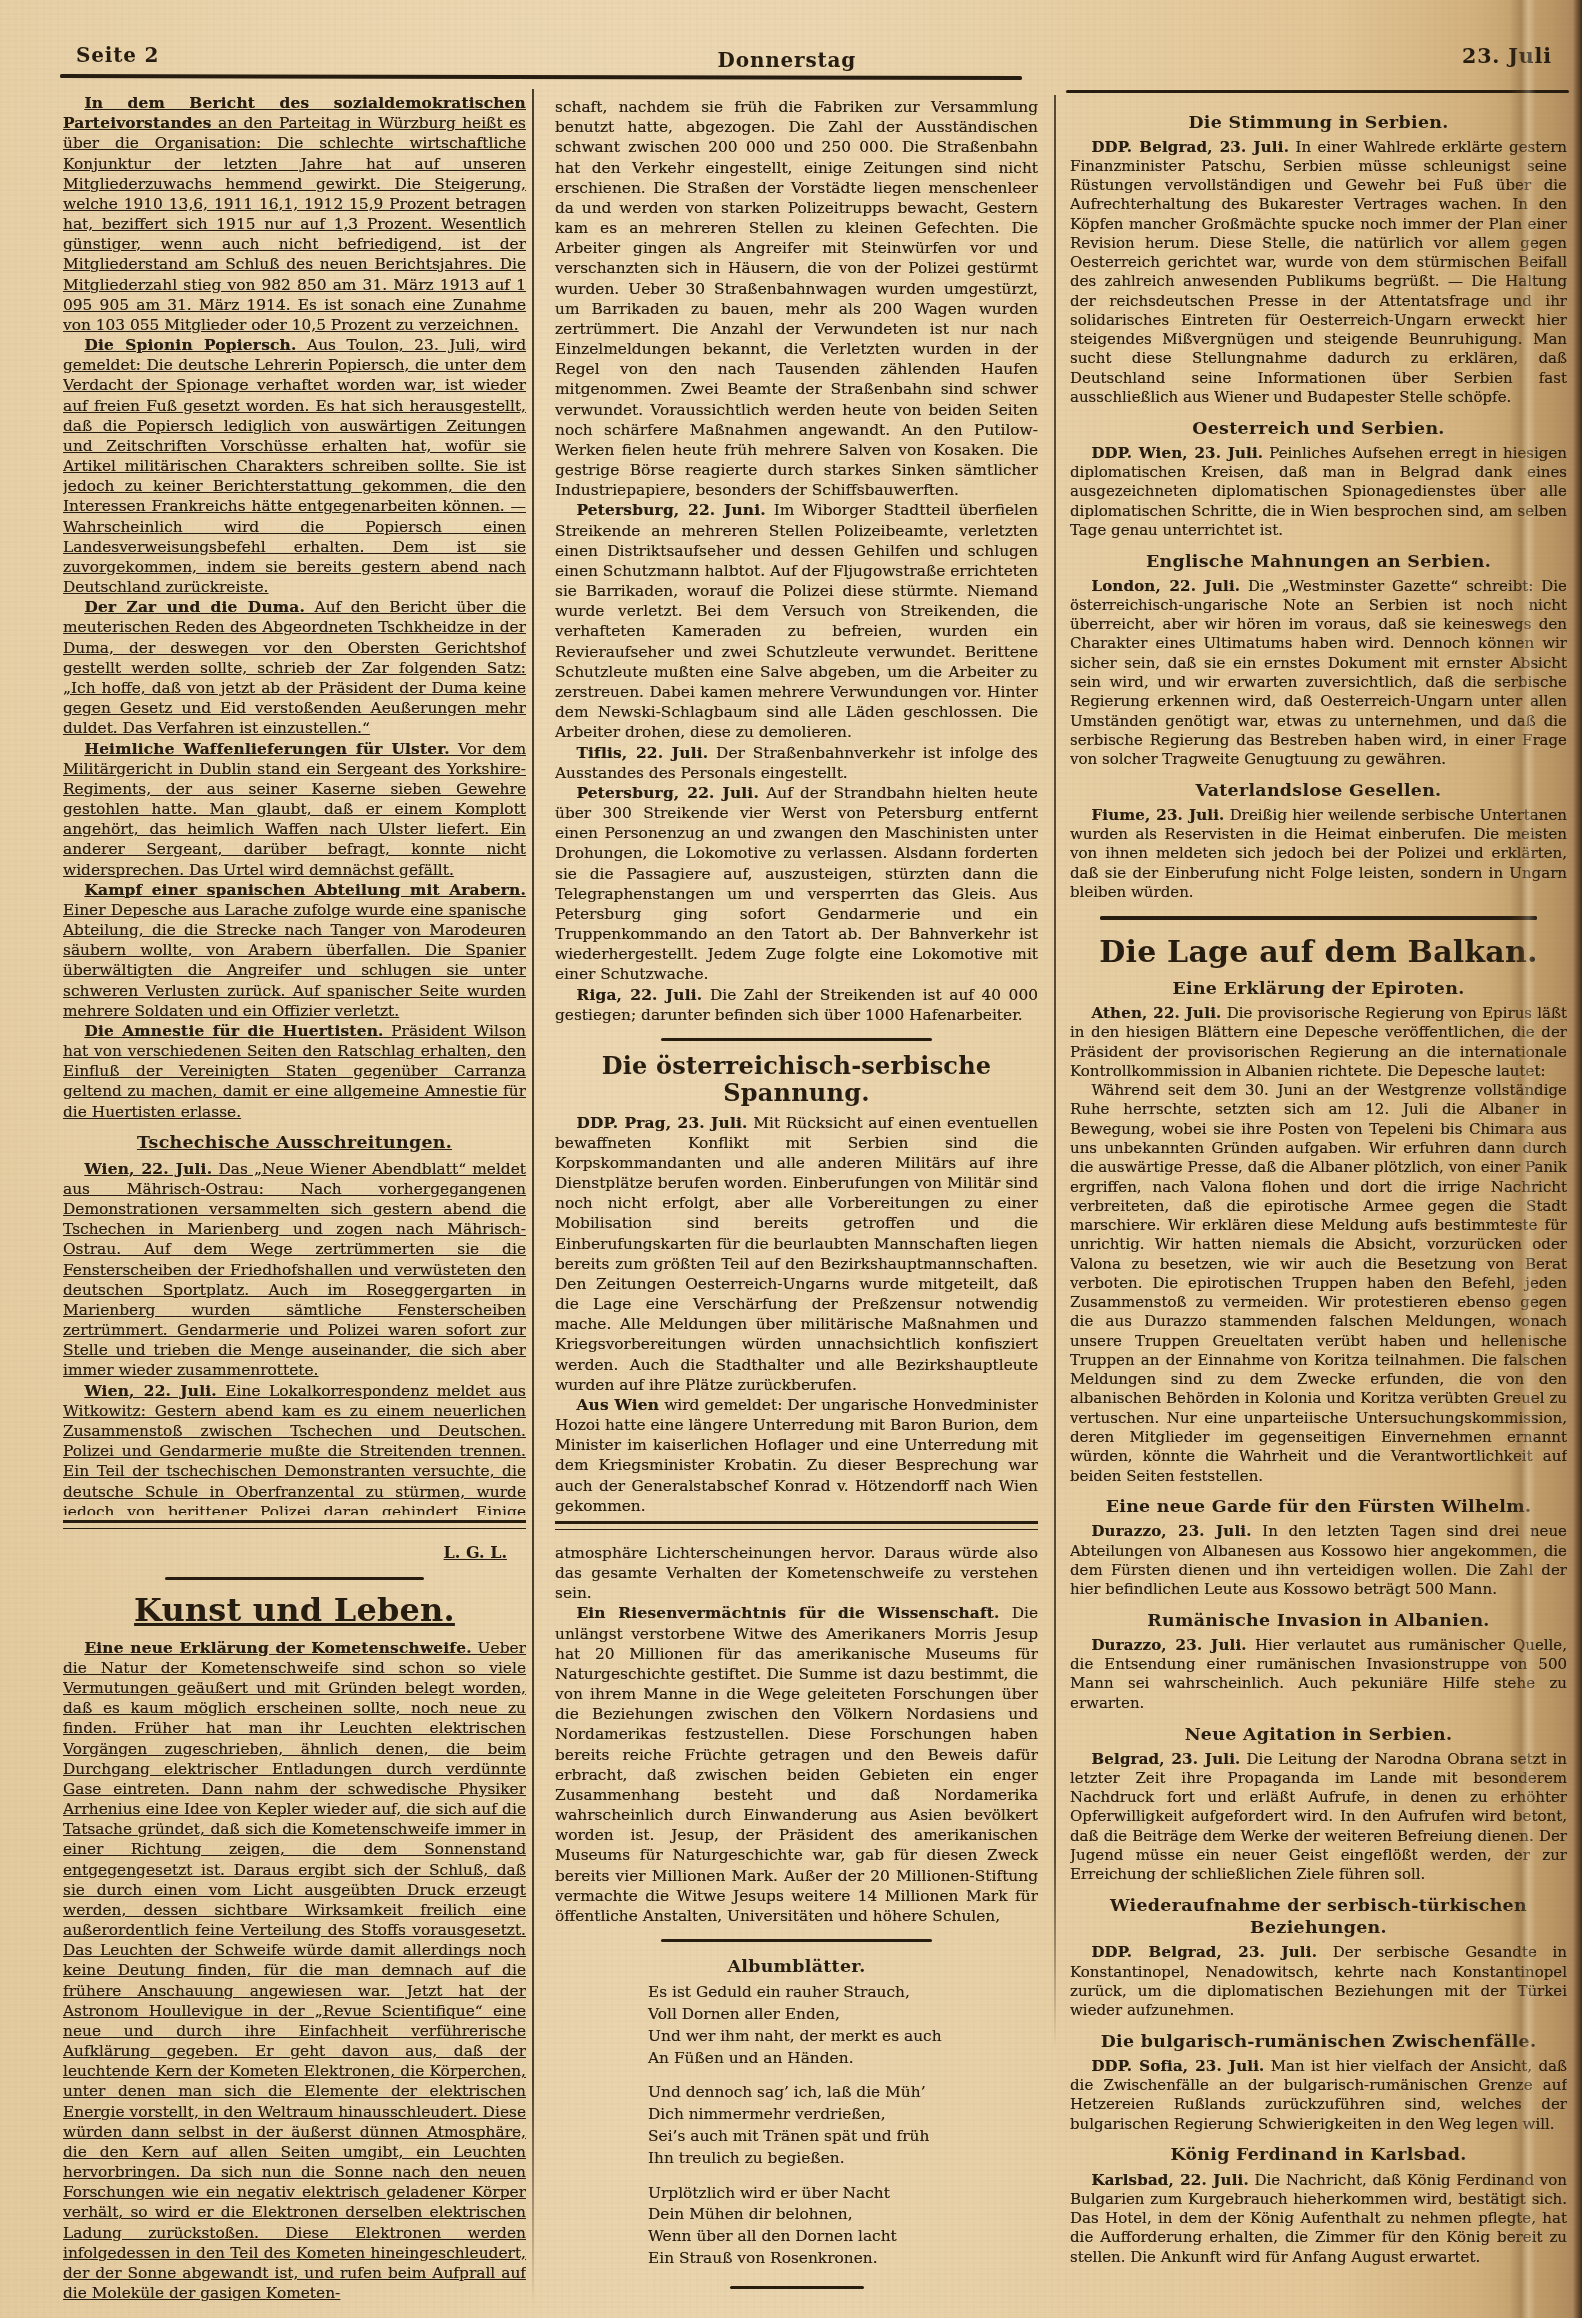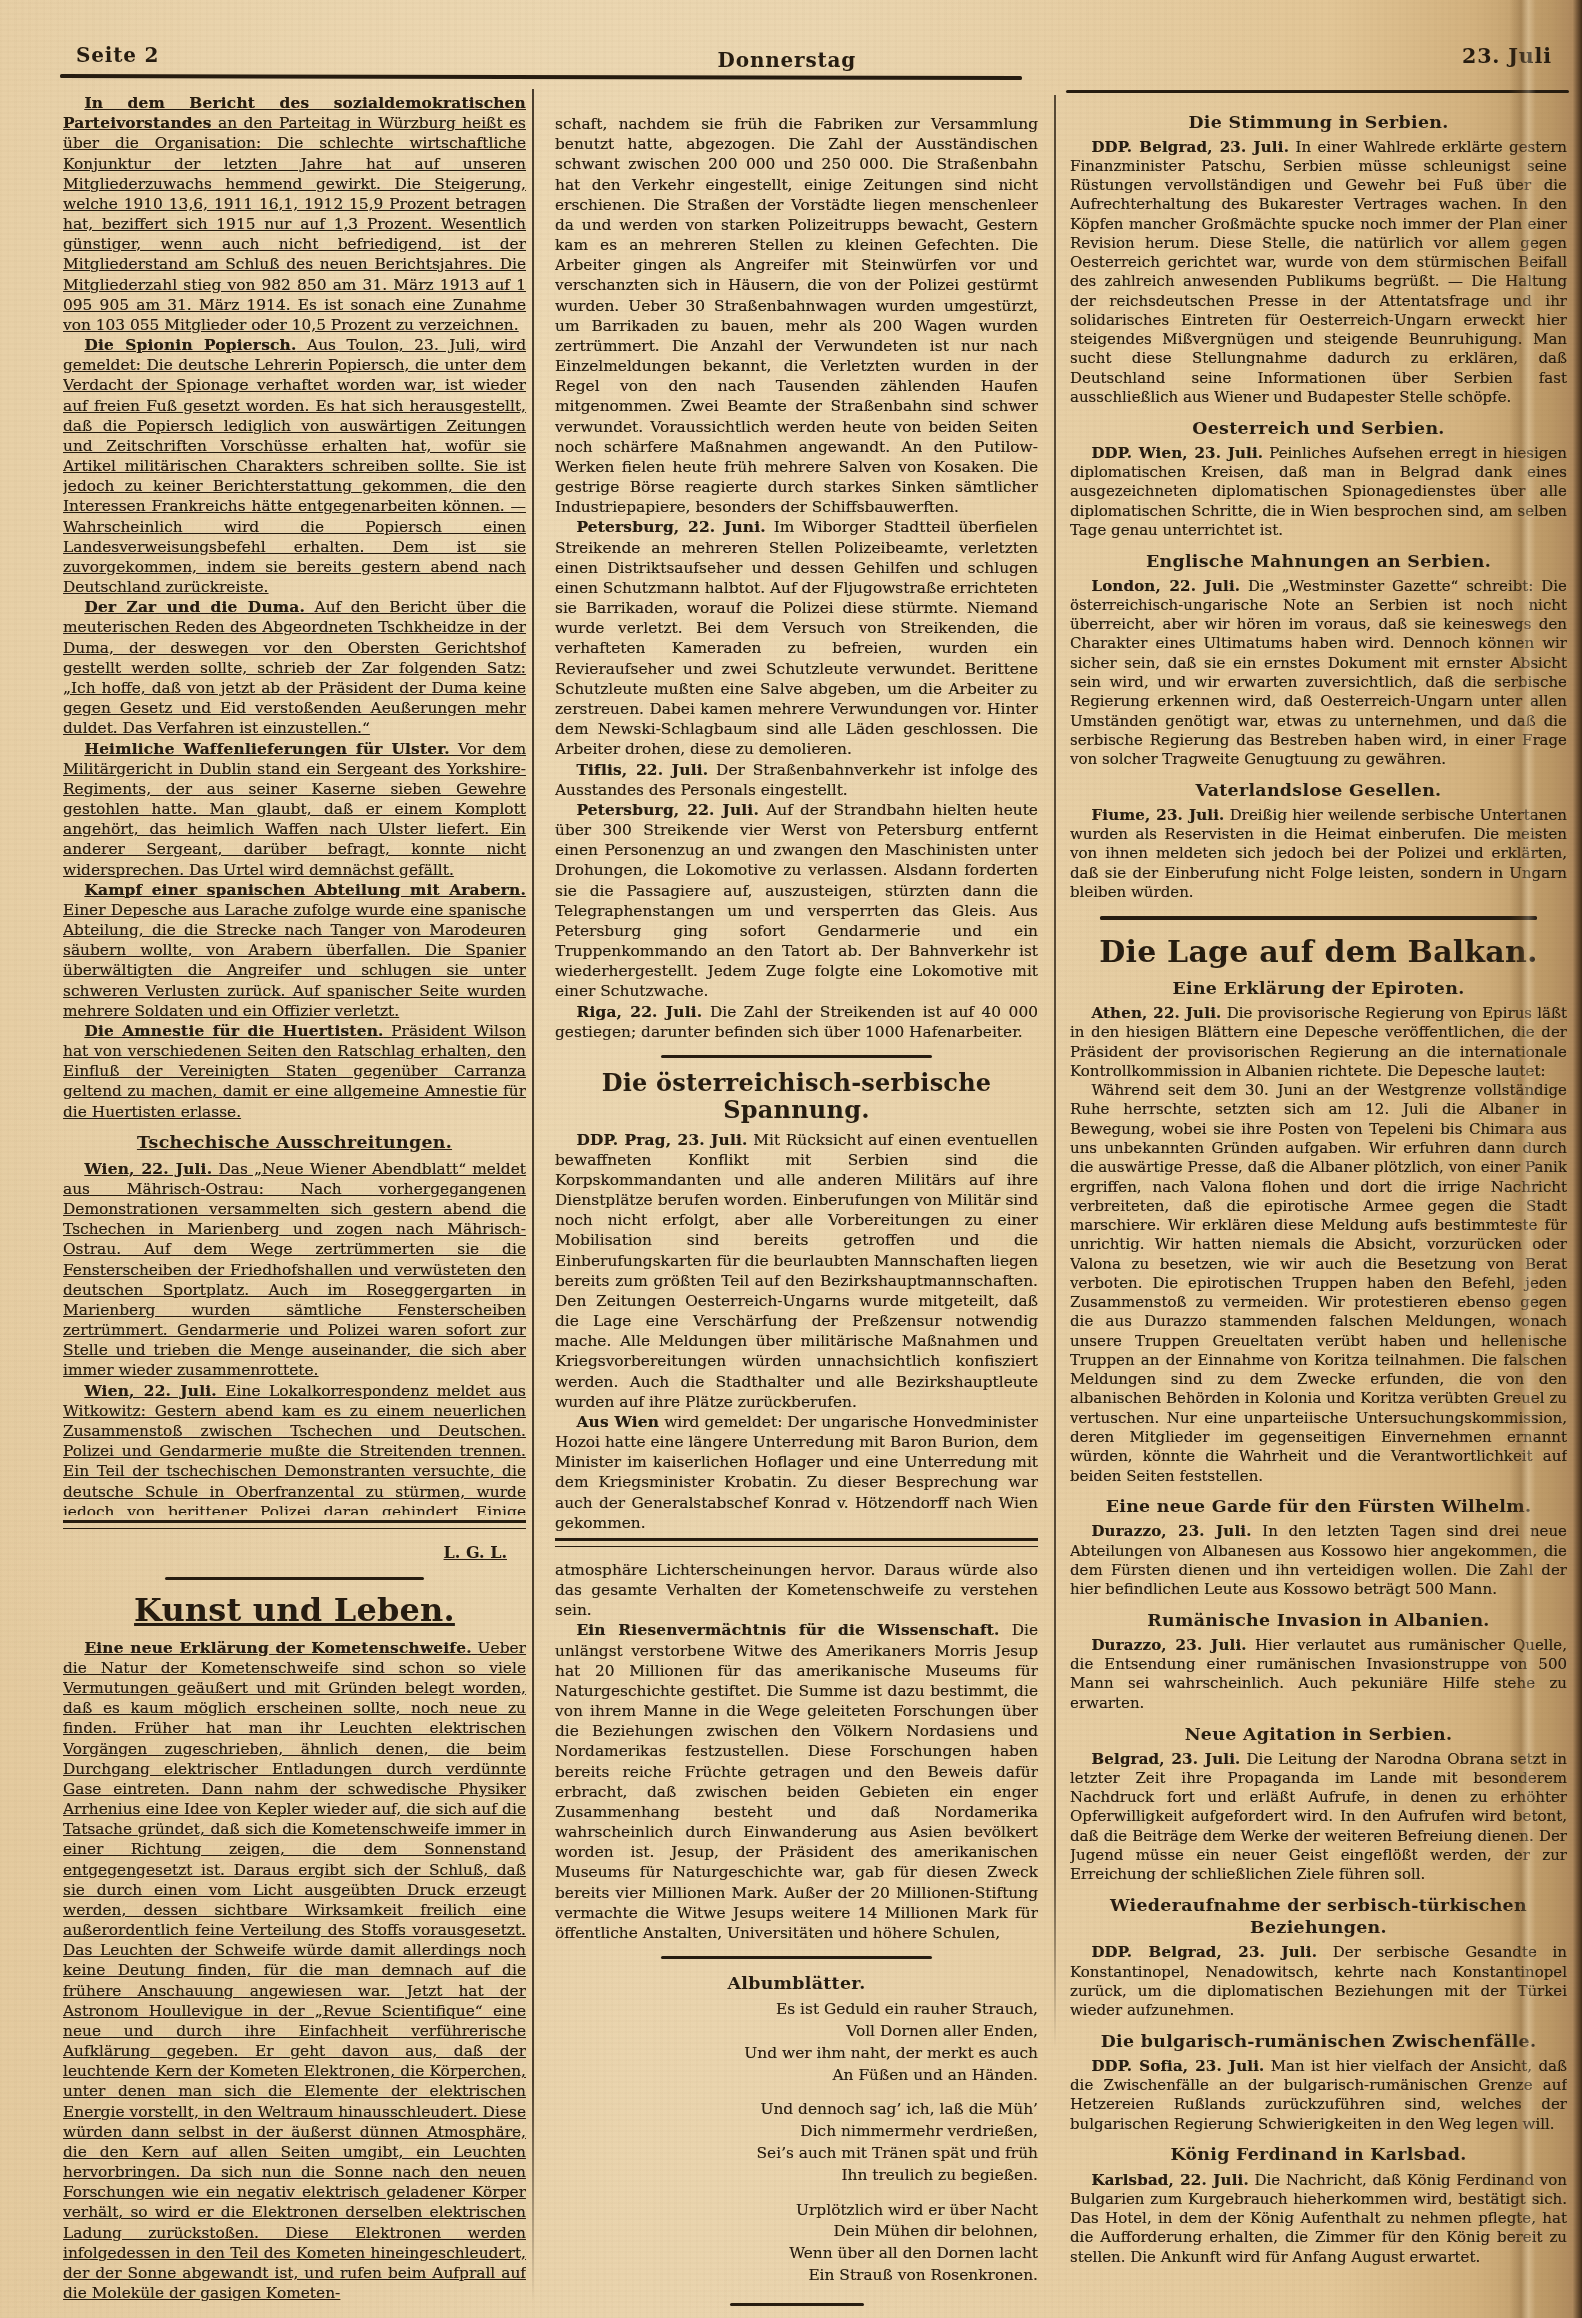--- a/index.html
+++ b/index.html
@@ -31,21 +31,21 @@
   .hdr .date{position:absolute;left:1462px;top:6.3px;font-size:20.6px;letter-spacing:0.8px;}
   .rule-a{position:absolute;left:60px;top:75px;width:962px;height:4px;background:var(--ink);transform:rotate(0.12deg);border-radius:1.6px;}
   .rule-b{position:absolute;left:1066px;top:90px;width:503px;height:3.2px;background:var(--ink);border-radius:1.6px;}
 
   .vline{position:absolute;width:2.4px;background:linear-gradient(180deg,var(--ink) 0%,var(--ink) 90%,transparent 100%);opacity:.82;}
   .v1{left:532px;top:89px;height:2213px;}
   .v2{left:1054px;top:95px;height:1954px;opacity:.75;}
 
   .col{position:absolute;text-align:justify;hyphens:none;}
   .col1{left:63px;top:93px;width:463px;font-size:15.4px;line-height:1.31;text-decoration:underline;}
-  .col2{left:555px;top:114px;width:483px;font-size:15.4px;line-height:1.31;}
+  .col2{left:555px;top:97px;width:483px;font-size:15.4px;line-height:1.31;}
   .col3{left:1070px;top:101px;width:497px;font-size:15px;line-height:1.285;height:2183px;overflow:hidden;}
   .upper{overflow:hidden;}
   .col1 .upper{height:1422px;}
   .col2 .upper{height:1419px;}
   .lower{overflow:hidden;}
   .col1 .lower{height:763px;}
   .col2 .lower{height:759px;}
 
   .col p.art{margin:0;text-indent:21.4px;text-shadow:0 0 0.4px rgba(45,30,12,0.55);}
   .col p.art.cont{text-indent:0;}
@@ -54,21 +54,21 @@
   h2.headline{margin:11px 0 6.3px;text-align:center;font-size:24px;letter-spacing:0.2px;line-height:1.1;}
   h2.headline.big{font-size:30px;margin:14.2px 0 6.3px;}
   h2.headline.feuil{font-size:32px;margin:8px 0 9.5px;}
   .rule{background:var(--ink);}
   .rule-center{width:56%;height:3.2px;margin:12.7px auto;border-radius:1.6px;}
   .rule-full{width:88%;height:4px;margin:14.2px auto 11px;border-radius:1.6px;}
   .rule-end{width:134px;height:3.2px;margin:16px auto;border-radius:2.4px;}
   .feuille{height:5.5px;border-top:3.2px solid var(--ink);border-bottom:1.6px solid var(--ink);margin:4.7px 0 12.7px;}
   .sig{text-align:right;font-weight:bold;padding-right:19px;font-size:16px;margin:1.6px 0 3.2px;}
   .poem{margin-top:4.7px;}
-  .stanza{margin:0 0 12.7px 93px;text-align:right;}
+  .stanza{margin:0 0 12.7px 93px;text-align:left;}
   .pline{font-size:15.4px;line-height:1.42;text-shadow:0 0 0.4px rgba(45,30,12,0.5);}
 </style>
 </head>
 <body>
 
 <div class="page">
   <div class="tex"></div>
 
   <header class="hdr">
     <span class="pg">Seite 2</span>

